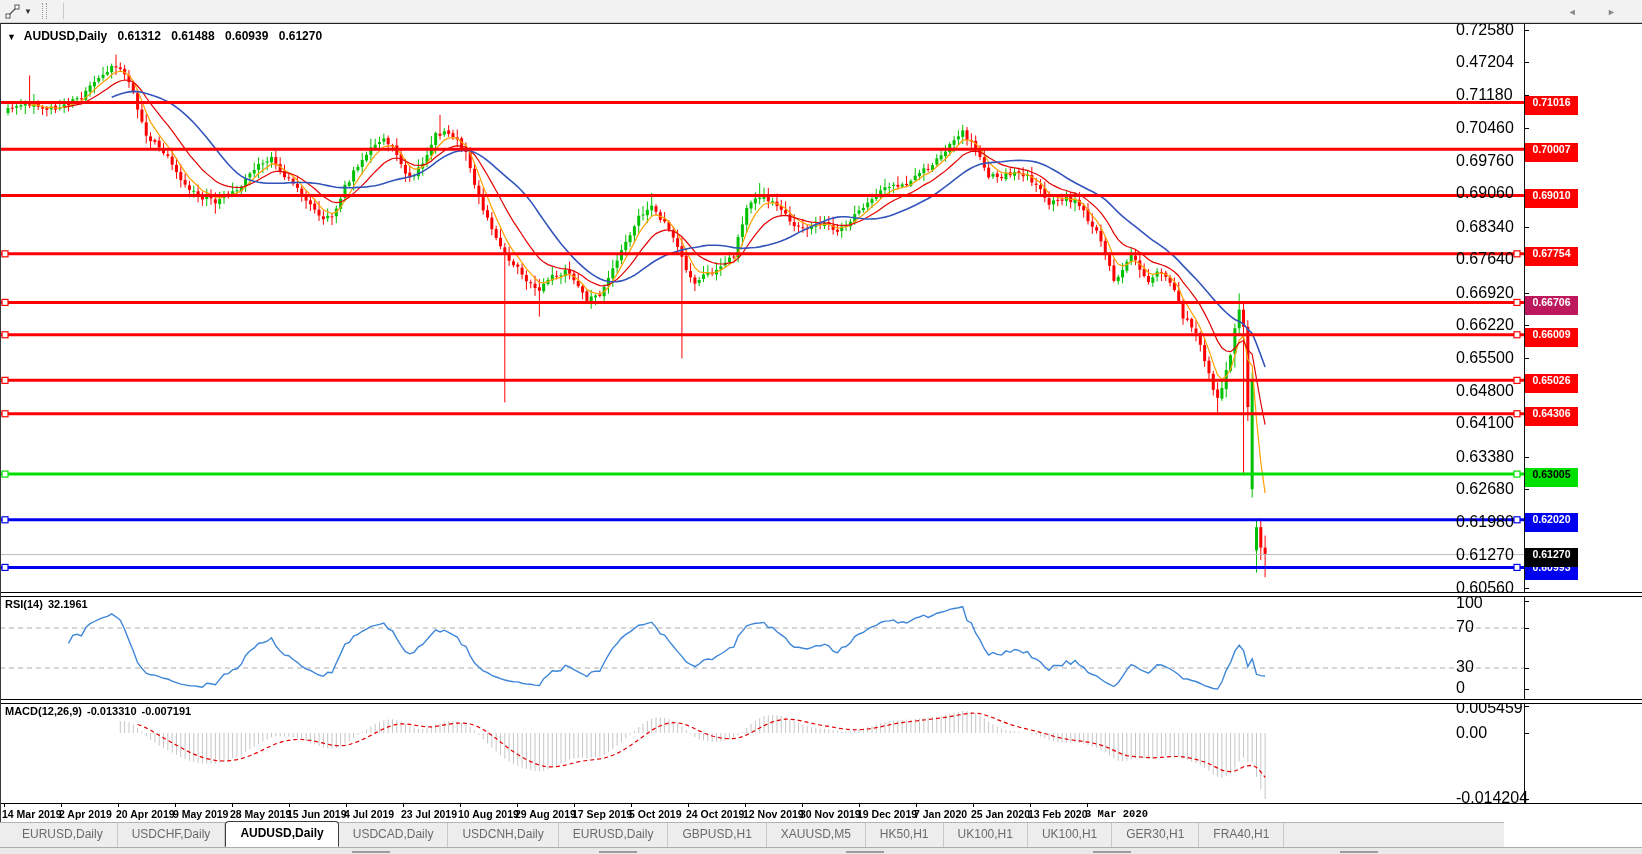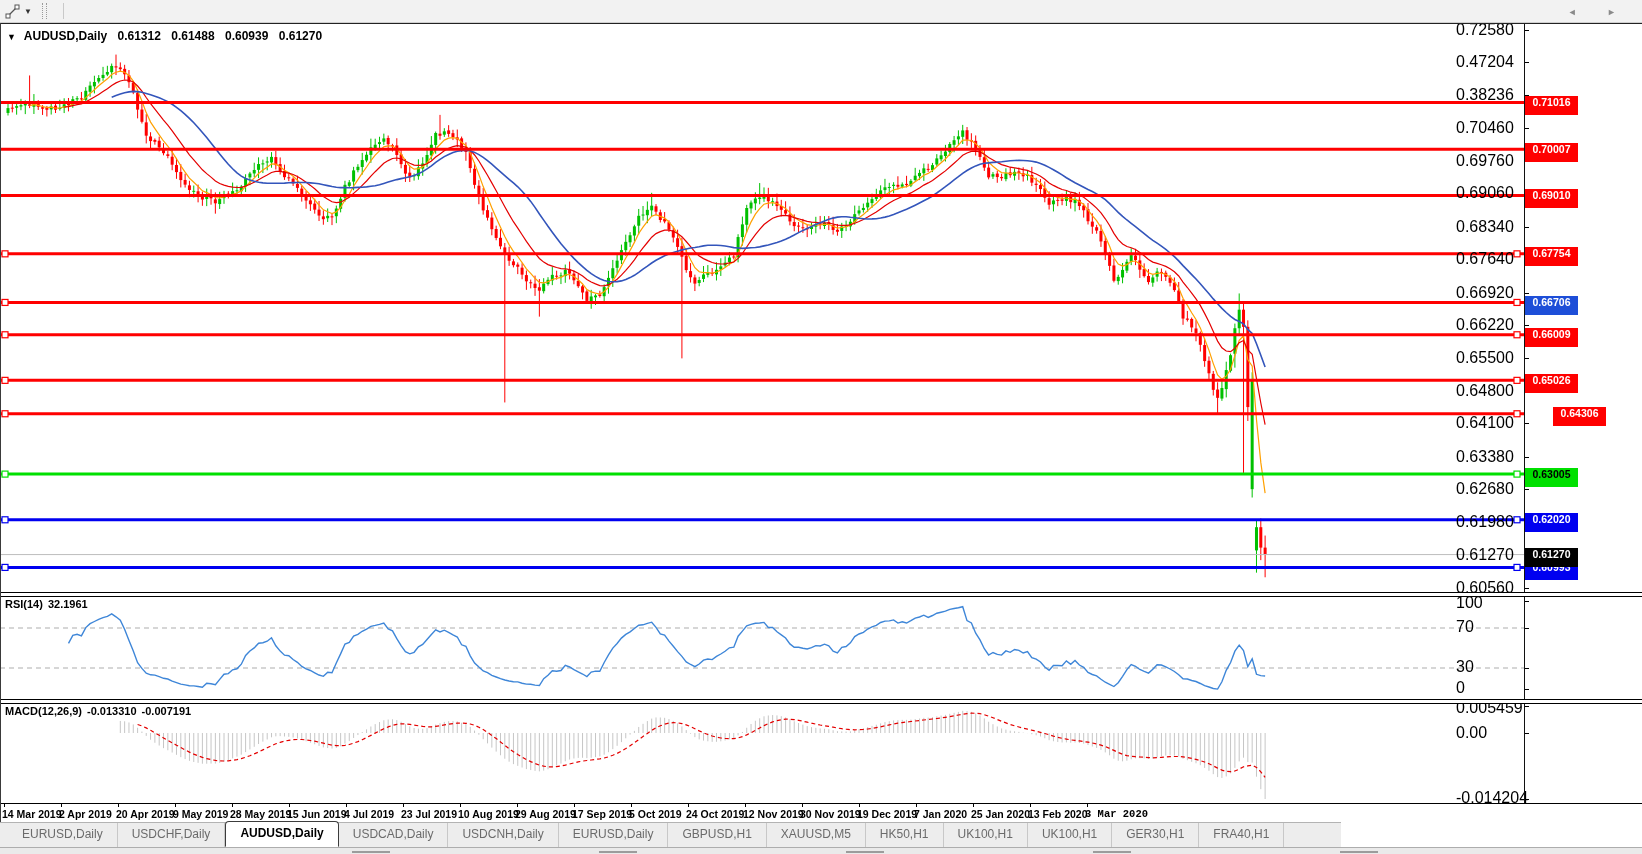--- a/index.html
+++ b/index.html
@@ -30,21 +30,21 @@
   .tick{position:absolute;left:1524px;width:5px;height:1px;background:#000;z-index:2;}
   .chip{position:absolute;left:1525px;width:53px;height:19px;font-size:10.5px;font-weight:700;line-height:13px;
     text-align:center;z-index:5;white-space:nowrap;}
   .panel-label{position:absolute;left:5px;font-size:11px;font-weight:700;color:#000;z-index:3;white-space:nowrap;}
   .panel-label span{margin-right:5px;}
   
   .date-axis{position:absolute;left:0;top:805px;width:1642px;height:17px;background:#fff;z-index:2;}
   .date-label{position:absolute;top:3px;font-size:10.5px;font-weight:700;color:#000;white-space:nowrap;}
   .date-tick{position:absolute;top:-1px;width:1px;height:3px;background:#000;}
   
-  .tab-bar{position:absolute;left:0;top:822px;width:1341px;height:25px;background:#ededed;
+  .tab-bar{position:absolute;left:0;top:822px;width:1504px;height:25px;background:#ededed;
     border-top:1px solid #b3b3b3;box-sizing:border-box;display:flex;align-items:flex-end;z-index:6;}
   .tab{height:24px;line-height:23px;padding:0 14px;font-size:12px;color:#6b6b6b;border-right:1px solid #c8c8c8;
     margin-top:1px;white-space:nowrap;cursor:default;}
   .tab:first-child{margin-left:8px;}
   .tab.active{background:#fff;color:#000;font-weight:700;border:1px solid #3c3c3c;border-bottom:1px solid #fff;
     border-radius:4px 4px 0 0;height:24px;margin-top:0;}
   .tab-arrows{position:absolute;right:12px;top:7px;color:#8a8a8a;font-size:9px;letter-spacing:14px;}
   
   .status-strip{position:absolute;left:0;top:847px;width:1642px;height:7px;background:#eaeaea;
     border-top:1px solid #adadad;box-sizing:border-box;z-index:6;}
@@ -990,21 +990,21 @@
 
 <div class="hborder" style="top:803px"></div>
 <div class="vaxis-sep"></div>
 
 <div id="axis-col">
     <div class="tick" style="top: 30px;"></div>
     <div class="axis-label" style="top: 24px;">0.72580</div>
     <div class="tick" style="top: 62.4667px;"></div>
     <div class="axis-label" style="top: 56.4667px;">0.47204</div>
     <div class="tick" style="top: 94.9334px;"></div>
-    <div class="axis-label" style="top: 88.9334px;">0.38236</div>
+    <div class="axis-label" style="top: 88.9334px;">0.71180</div>
     <div class="tick" style="top: 128.328px;"></div>
     <div class="axis-label" style="top: 122.328px;">0.70460</div>
     <div class="tick" style="top: 160.795px;"></div>
     <div class="axis-label" style="top: 154.795px; text-align: right;">0.69760</div>
     <div class="tick" style="top: 193.261px;"></div>
     <div class="axis-label" style="top: 187.261px;">0.69060</div>
     <div class="tick" style="top: 226.656px;"></div>
     <div class="axis-label" style="top: 220.656px;">0.68340</div>
     <div class="tick" style="top: 259.122px;"></div>
     <div class="axis-label" style="top: 253.122px;">0.67640</div>
@@ -1025,24 +1025,24 @@
     <div class="tick" style="top: 521.639px;"></div>
     <div class="axis-label" style="top: 515.639px;">0.61980</div>
     <div class="tick" style="top: 554.569px;"></div>
     <div class="axis-label" style="top: 548.569px;">0.61270</div>
     <div class="tick" style="top: 587.5px;"></div>
     <div class="axis-label" style="top: 581.5px;">0.60560</div>
     <div class="chip" style="top: 96.0399px; background: rgb(255, 0, 0); color: rgb(255, 255, 255);">0.71016</div>
     <div class="chip" style="top: 142.838px; background: rgb(255, 0, 0); color: rgb(255, 255, 255);">0.70007</div>
     <div class="chip" style="top: 189.08px; background: rgb(255, 0, 0); color: rgb(255, 255, 255);">0.69010</div>
     <div class="chip" style="top: 247.335px; background: rgb(255, 0, 0); color: rgb(255, 255, 255);">0.67754</div>
-    <div class="chip" style="top: 295.942px; background: #1d4ed8; color: rgb(255, 255, 255);">0.66706</div>
+    <div class="chip" style="top: 295.942px; background: #be185d; color: rgb(255, 255, 255);">0.66706</div>
     <div class="chip" style="top: 328.27px; background: rgb(255, 0, 0); color: rgb(255, 255, 255);">0.66009</div>
     <div class="chip" style="top: 373.862px; background: rgb(255, 0, 0); color: rgb(255, 255, 255);">0.65026</div>
-    <div class="chip" style="top: 407.257px; background: rgb(255, 0, 0); color: rgb(255, 255, 255); margin-left: 28px;">0.64306</div>
+    <div class="chip" style="top: 407.257px; background: rgb(255, 0, 0); color: rgb(255, 255, 255);">0.64306</div>
     <div class="chip" style="top: 467.598px; background: rgb(0, 224, 0); color: rgb(0, 0, 0);">0.63005</div>
     <div class="chip" style="top: 513.284px; background: rgb(0, 0, 240); color: rgb(255, 255, 255);">0.62020</div>
     <div class="chip" style="top: 560.917px; background: rgb(0, 0, 240); color: rgb(255, 255, 255);">0.60993</div>
     <div class="chip" style="top: 548.069px; background: rgb(0, 0, 0); color: rgb(255, 255, 255);">0.61270</div>
     <div class="tick" style="top: 601px;"></div>
     <div class="axis-label" style="top: 597px;">100</div>
     <div class="tick" style="top: 628px;"></div>
     <div class="axis-label" style="top: 621px;">70</div>
     <div class="tick" style="top: 668px;"></div>
     <div class="axis-label" style="top: 661px;">30</div>

